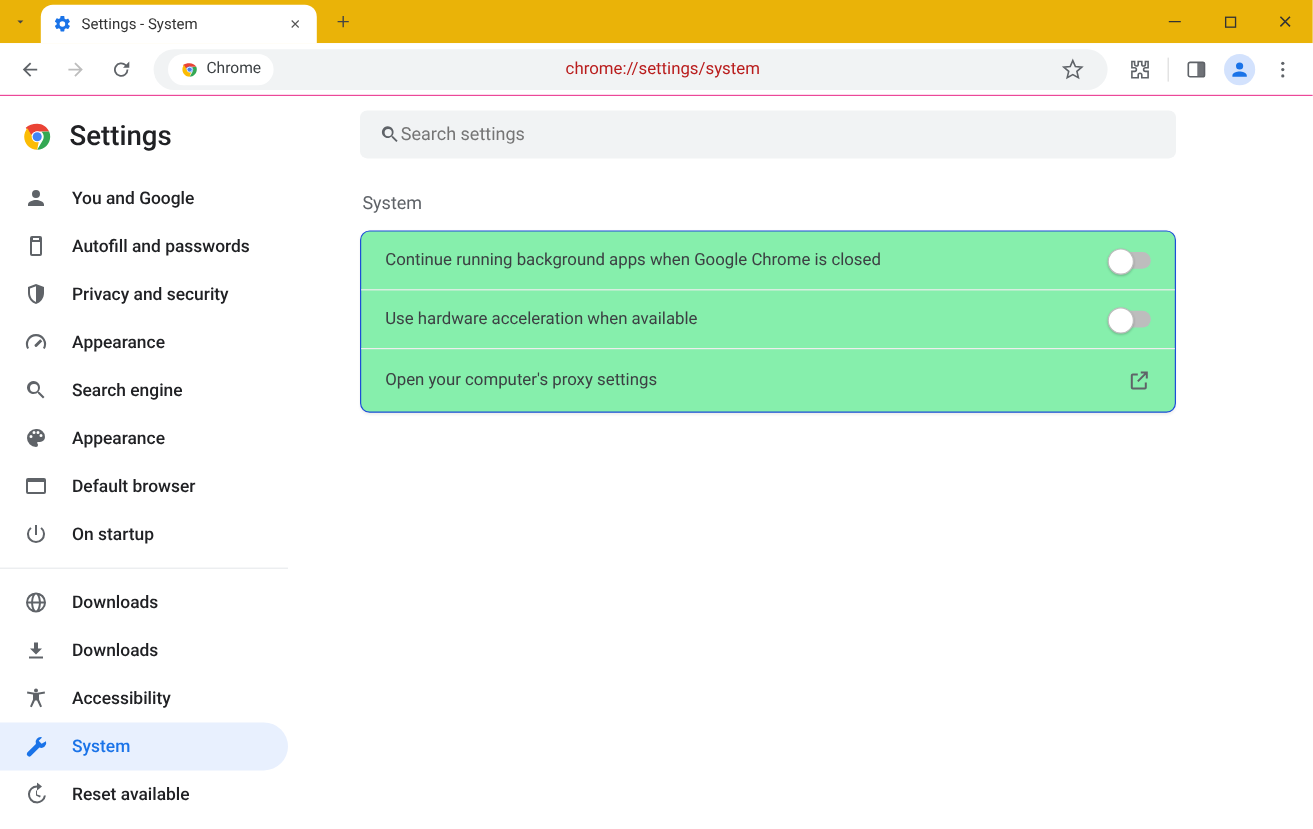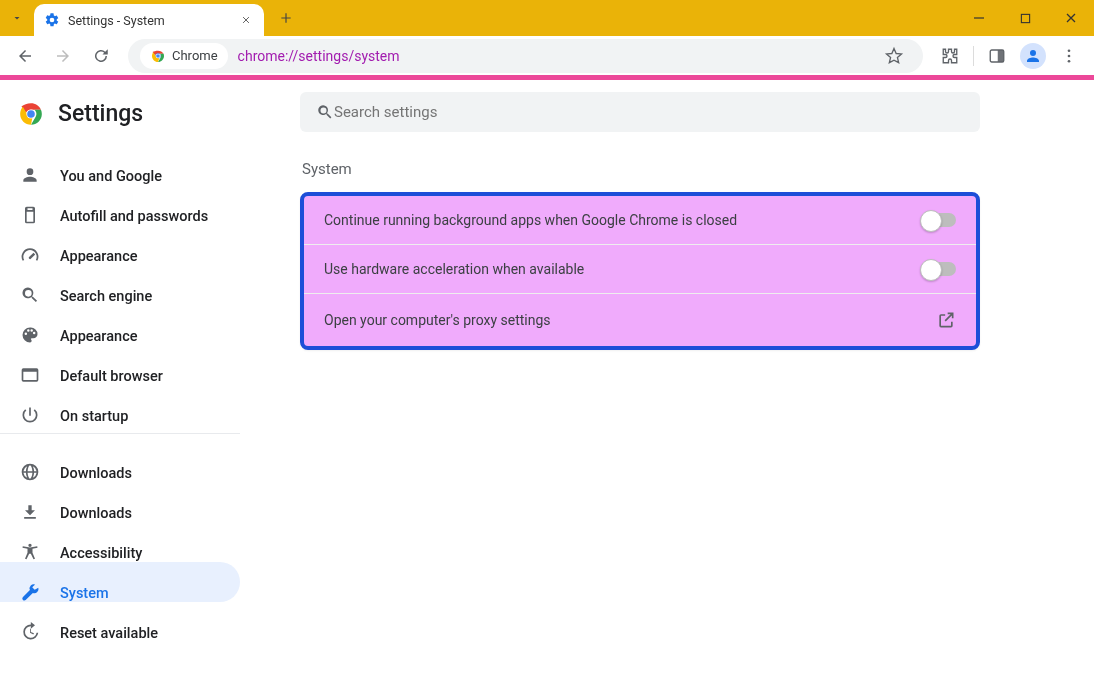--- a/index.html
+++ b/index.html
@@ -10,49 +10,49 @@
   .tab-dropdown { width: 34px; height: 36px; display:flex; align-items:center; justify-content:center; color:#444; }
   .tab { background:#fff; height:32px; margin-top:4px; border-top-left-radius:10px; border-top-right-radius:10px; display:flex; align-items:center; padding:0 10px; gap:8px; min-width:230px; position:relative; }
   .tab .favicon { width:16px; height:16px; }
   .tab-title { font-size:12.5px; color:#333; flex:1; white-space:nowrap; overflow:hidden; text-overflow:ellipsis; }
   .tab-close { width:16px; height:16px; display:flex; align-items:center; justify-content:center; color:#555; cursor:pointer; }
   .new-tab { width:28px; height:28px; display:flex; align-items:center; justify-content:center; color:#444; margin-left:8px; cursor:pointer; border-radius:50%; }
   .win-controls { margin-left:auto; display:flex; }
   .win-btn { width:46px; height:36px; display:flex; align-items:center; justify-content:center; color:#333; cursor:pointer; }
 
   
-  .toolbar { height:44px; background:#fff; display:flex; align-items:center; padding:0 8px; gap:4px; border-bottom:5px solid #ec4899;}
+  .toolbar { height:44px; background:#fff; display:flex; align-items:center; padding:0 8px; gap:4px; border-bottom:1px solid #ec4899;}
   .tbtn { width:34px; height:34px; display:flex; align-items:center; justify-content:center; color:#5f6368; border-radius:50%; cursor:pointer; }
   .tbtn.disabled { color:#bdbdbd; cursor:default; }
   .omnibox { flex:1; height:34px; background:#f1f3f4; border-radius:17px; display:flex; align-items:center; padding:0 12px; gap:10px; margin:0 6px; }
   .site-chip { background:#fff; border-radius:14px; height:26px; display:flex; align-items:center; padding:0 10px; gap:6px; color:#3c4043; font-size:13px; }
-  .url-text { color:#a21caf; font-size:14px; flex:1; }
+  .url-text { color:#b91c1c; font-size:14px; flex:1;text-align:center; }
   .omni-right { margin-left:auto; display:flex; align-items:center; }
   .toolbar-right { display:flex; align-items:center; gap:2px; }
   .divider { width:1px; height:20px; background:#dcdcdc; margin:0 4px; }
   .avatar-circle { width:26px; height:26px; border-radius:50%; background:#d3e2fd; display:flex; align-items:center; justify-content:center; }
 
   
   .content { display:flex; height:calc(691px - 36px - 44px); }
   .sidebar { width:260px; padding-top:14px; background:#fff; }
   .app-header { display:flex; align-items:center; gap:14px; padding:6px 18px 18px 18px; }
   .app-title { font-size:23px; font-weight:500; color:#202124; }
   .nav { display:flex; flex-direction:column; }
   .nav-group-divider { height:1px; background:#e8eaed; margin:8px 0 8px 0; width:240px; }
-  .nav-item { display:flex; align-items:flex-end; gap:20px; height:40px; padding:0 20px; color:#202124; font-size:14.5px; cursor:pointer; border-top-right-radius:20px; border-bottom-right-radius:20px; width:240px; font-weight:500;}
+  .nav-item { display:flex; align-items:center; gap:20px; height:40px; padding:0 20px; color:#202124; font-size:14.5px; cursor:pointer; border-top-right-radius:20px; border-bottom-right-radius:20px; width:240px; font-weight:500;}
   .nav-item .nav-ico { width:20px; height:20px; color:#5f6368; display:flex; align-items:center; justify-content:center; }
   .nav-item.active { background:#e8f0fe; color:#1a73e8; }
   .nav-item.active .nav-ico { color:#1a73e8; }
 
   .main { flex:1; padding:12px 40px 0 40px; }
   .search-wrap { background:#f1f3f4; height:40px; border-radius:6px; display:flex; align-items:center; padding:0 16px; max-width:680px; }
   .search-wrap .sico { color:#5f6368; }
   .search-input { border:none; background:transparent; outline:none; font-size:15px; color:#5f6368; flex:1; }
   .section-title { font-size:15px; color:#5f6368; margin:28px 0 14px 2px; }
-  .card { border:4px solid #1d4ed8; border-radius:8px; max-width:680px; box-shadow:0 1px 2px rgba(60,64,67,0.08); background:#f0abfc; }
+  .card { border:1px solid #1d4ed8; border-radius:8px; max-width:680px; box-shadow:0 1px 2px rgba(60,64,67,0.08); background:#86efac; }
   .row { display:flex; align-items:center; justify-content:space-between; padding:16px 20px; font-size:14px; color:#3c4043; }
   .row + .row { border-top:1px solid #eee; }
   .row.clickable { cursor:pointer; }
 
   .toggle { width:34px; height:14px; background:#bdbdbd; border-radius:7px; position:relative; cursor:pointer; }
   .toggle::after { content:""; position:absolute; left:-2px; top:-3px; width:20px; height:20px; background:#fff; border:1px solid #bdbdbd; border-radius:50%; box-shadow:0 1px 2px rgba(0,0,0,0.2); }
 
   svg { display:block; }
 </style>
 </head>
@@ -193,20 +193,28 @@
           <span class="nav-ico">
             <svg width="20" height="20" viewBox="0 0 24 24">
               <path fill="currentColor" d="M16 2H8a2 2 0 0 0-2 2v16a2 2 0 0 0 2 2h8a2 2 0 0 0 2-2V4a2 2 0 0 0-2-2zm-1 4H9V4h6zm1 14H8V8h8z"></path>
             </svg>
           </span>
           <span>Autofill and passwords</span>
         </div>
       <div class="nav-item">
           <span class="nav-ico">
             <svg width="20" height="20" viewBox="0 0 24 24">
+              <path fill="currentColor" d="M12 2l8 3v6c0 5-3.4 9.7-8 11-4.6-1.3-8-6-8-11V5zM12 4.3 6 6.5V11c0 3.9 2.5 7.6 6 8.9z"></path>
+            </svg>
+          </span>
+          <span>Privacy and security</span>
+        </div>
+      <div class="nav-item">
+          <span class="nav-ico">
+            <svg width="20" height="20" viewBox="0 0 24 24">
               <path fill="currentColor" d="M12 4a10 10 0 0 0-8.7 15l1.7-1A8 8 0 1 1 19 18l1.7 1A10 10 0 0 0 12 4zm4.2 5.2-5 5a1.5 1.5 0 1 0 2.1 2.1l5-5z"></path>
             </svg>
           </span>
           <span>Appearance</span>
         </div>
       <div class="nav-item">
           <span class="nav-ico">
             <svg width="20" height="20" viewBox="0 0 24 24">
               <path fill="currentColor" d="M15.5 14h-.79l-.28-.27a6.5 6.5 0 1 0-.7.7l.27.28v.79l5 5L20.49 19zM10 14a4 4 0 1 1 4-4 4 4 0 0 1-4 4z"></path>
             </svg>

